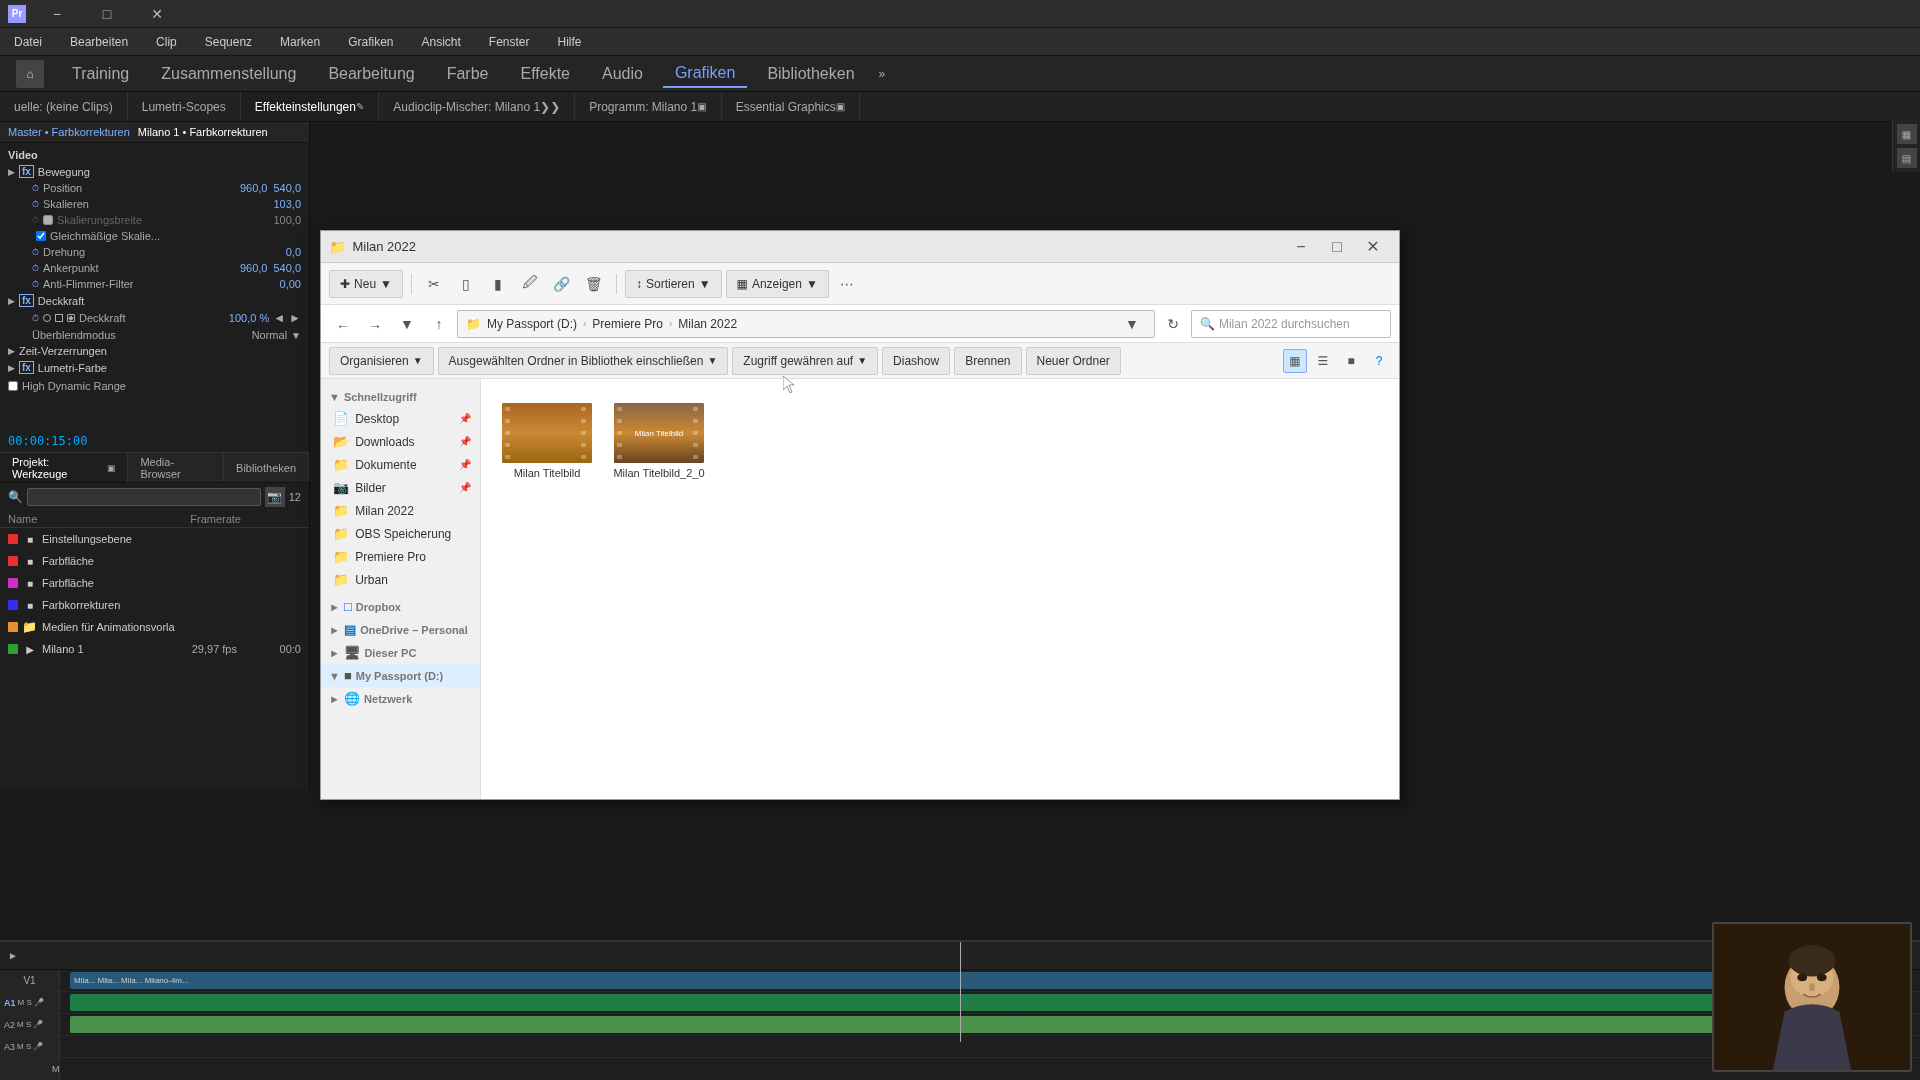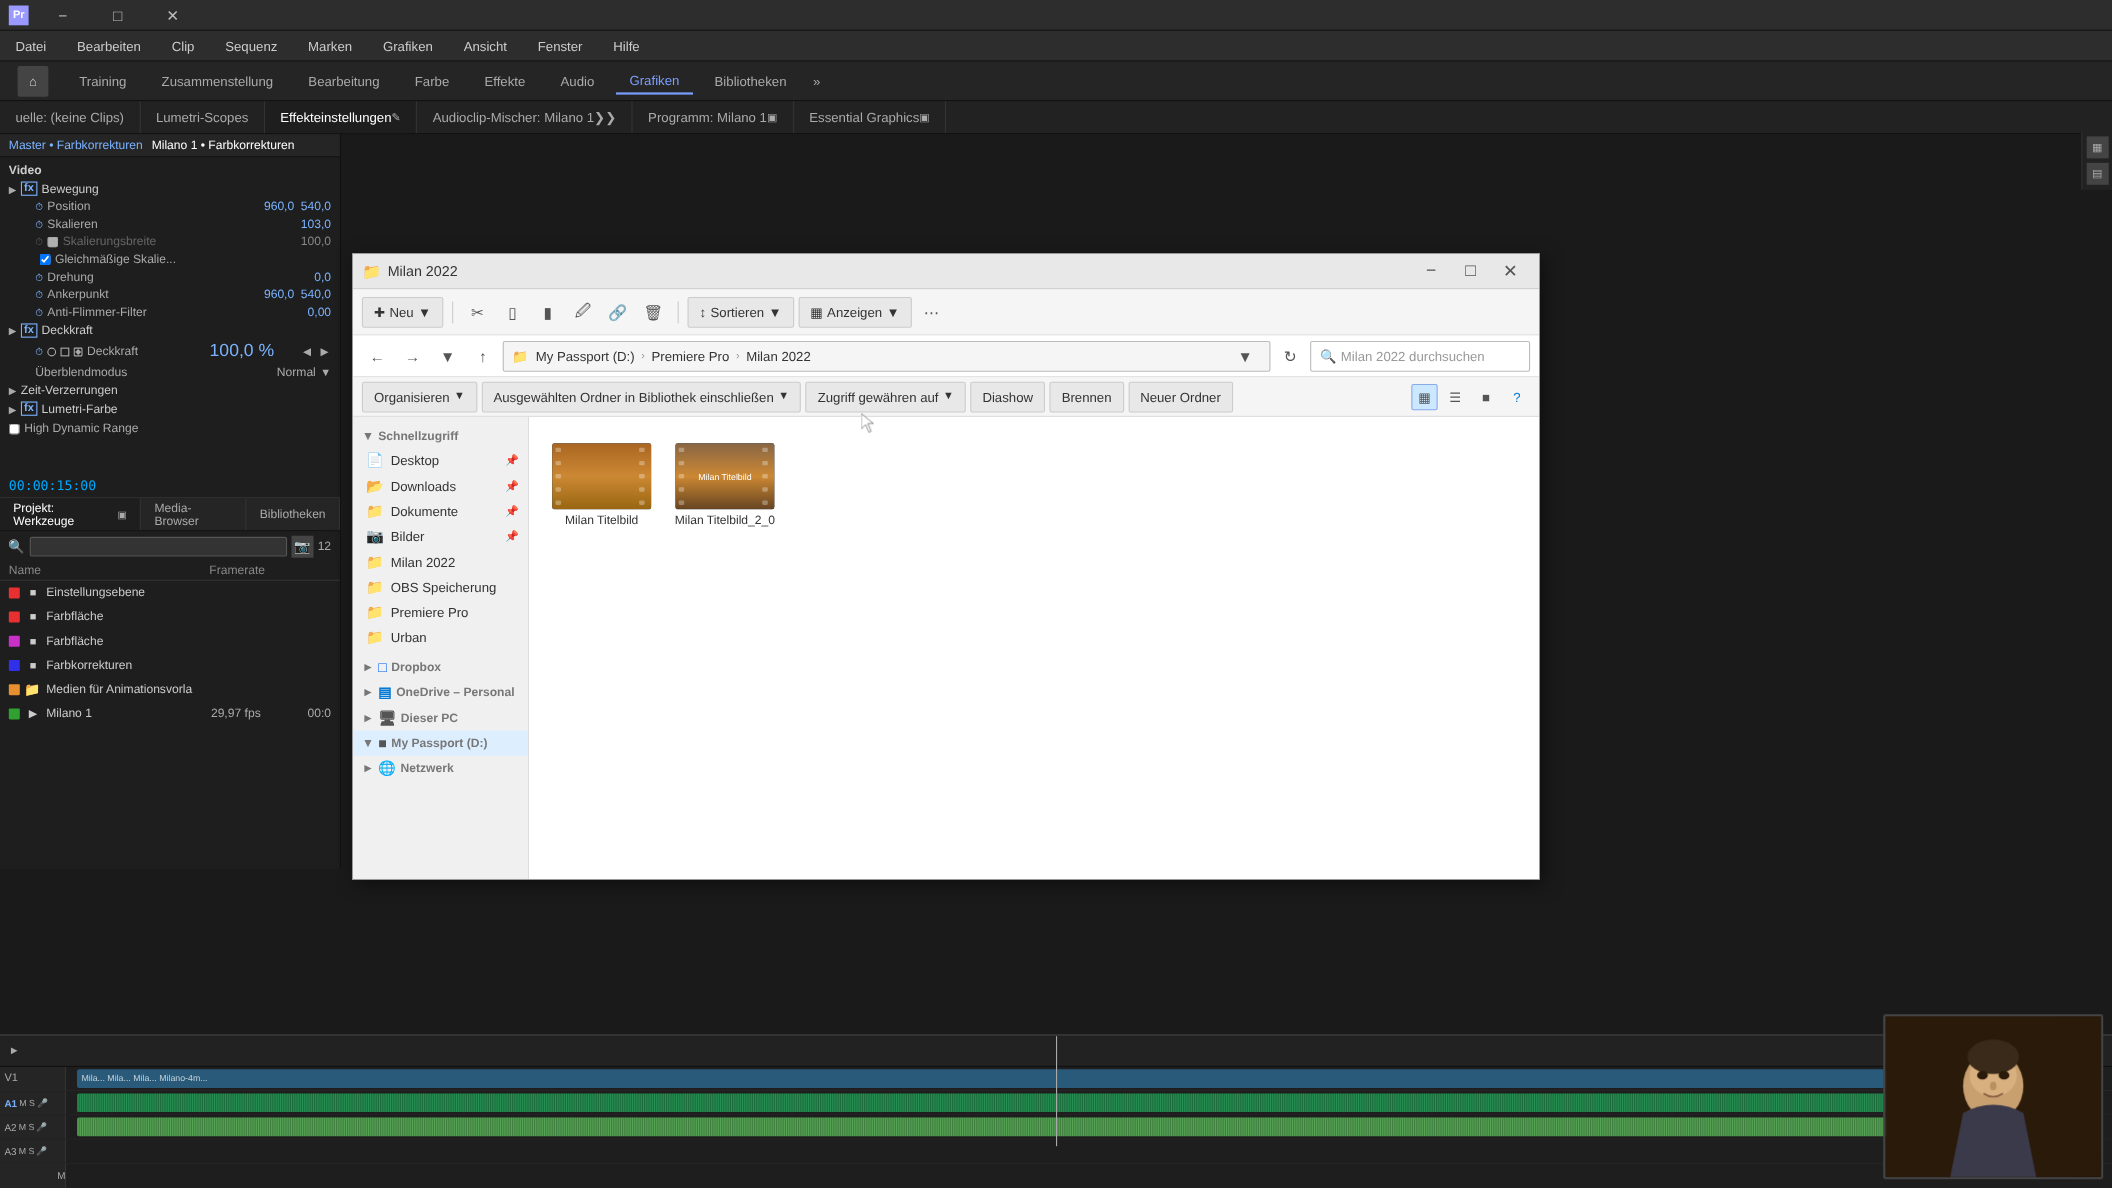--- a/index.html
+++ b/index.html
@@ -12,21 +12,21 @@
     #title-bar .win-controls { display: flex; gap: 4px; }
     #title-bar .win-btn { width: 46px; height: 28px; background: transparent; border: none; color: #bbb; cursor: pointer; font-size: 14px; display: flex; align-items: center; justify-content: center; }
 
     
     #menu-bar { background: #2d2d2d; height: 28px; display: flex; align-items: center; padding: 0 8px; gap: 16px; border-bottom: 1px solid #111; }
     #menu-bar .menu-item { color: #ccc; font-size: 12px; cursor: pointer; padding: 2px 6px; }
 
     
     #nav-tabs { background: #252525; height: 36px; display: flex; align-items: center; padding: 0 16px; gap: 8px; border-bottom: 1px solid #111; }
     #nav-tabs .home-btn { width: 28px; height: 28px; background: #444; border-radius: 2px; display: flex; align-items: center; justify-content: center; cursor: pointer; margin-right: 8px; }
-    #nav-tabs .nav-tab { color: #aaa; font-size: 12px; cursor: pointer; padding: 4px 12px; }
+    #nav-tabs .nav-tab { color: #aaa; font-size: 16px; cursor: pointer; padding: 4px 12px; }
     #nav-tabs .nav-tab.active { color: #7b9fff; border-bottom: 2px solid #7b9fff; }
     #nav-tabs .expand-btn { margin-left: 4px; color: #aaa; cursor: pointer; }
 
     
     #workspace-row { background: #222; height: 30px; display: flex; align-items: center; border-bottom: 1px solid #111; }
     .ws-tab { padding: 0 14px; height: 100%; display: flex; align-items: center; font-size: 12px; color: #aaa; cursor: pointer; border-right: 1px solid #333; }
 
     
     #main { display: flex; height: calc(1080px - 28px - 28px - 36px - 30px); }
 
@@ -214,21 +214,21 @@
         <span style="font-size:9px;color:#aaa;">▶</span>
         <span style="color:#7bb3ff;font-size:10px;font-weight:bold;border:1px solid #7bb3ff;padding:0 2px;">fx</span>
         <span style="font-size:11px;color:#ccc;flex:1;">Deckkraft</span>
       </div>
       <div style="padding:2px 8px 2px 32px;display:flex;align-items:center;gap:4px;">
         <span style="font-size:9px;color:#7bb3ff;">⏱</span>
         <div style="width:8px;height:8px;border-radius:50%;border:1px solid #aaa;display:flex;align-items:center;justify-content:center;"></div>
         <div style="width:8px;height:8px;border:1px solid #aaa;"></div>
         <div style="width:8px;height:8px;border:1px solid #aaa;border-radius:1px;overflow:hidden;display:flex;align-items:center;justify-content:center;font-size:7px;color:#aaa;">◆</div>
         <span style="font-size:11px;color:#aaa;flex:1;">Deckkraft</span>
-        <span style="font-size:16px;color:#7bb3ff;margin-right:20px;">100,0 %</span>
+        <span style="font-size:11px;color:#7bb3ff;margin-right:0;">100,0 %</span>
         <span style="font-size:12px;color:#aaa;">◄</span>
         <span style="font-size:12px;color:#aaa;">►</span>
       </div>
       <div style="padding:2px 8px 2px 32px;display:flex;align-items:center;gap:4px;">
         <span style="font-size:11px;color:#aaa;flex:1;">Überblendmodus</span>
         <span style="font-size:11px;color:#aaa;">Normal</span>
         <span style="font-size:10px;color:#aaa;">▼</span>
       </div>
 
       <div style="padding:2px 8px;display:flex;align-items:center;gap:4px;">
@@ -521,21 +521,21 @@
     <div style="width:100%;height:100%;background:#1a1a1a;"></div>
   </div>
 </div>
 
 <div style="position:fixed;bottom:0;left:0;right:0;height:140px;background:#1a1a1a;border-top:2px solid #333;z-index:10;">
   <div style="height:28px;background:#222;display:flex;align-items:center;padding:0 8px;gap:8px;border-bottom:1px solid #111;">
     <span style="font-size:10px;color:#aaa;">►</span>
   </div>
 
   <div style="height:22px;display:flex;align-items:center;border-bottom:1px solid #2a2a2a;">
-    <div style="width:60px;background:#252525;height:100%;display:flex;align-items:center;padding:0 4px;gap:2px;border-right:1px solid #333;">
+    <div style="width:60px;background:#252525;height:100%;display:flex;align-items:center;padding:0 4px;gap:2px;border-right:1px solid #333;justify-content:center;">
       <span style="font-size:10px;color:#aaa;">V1</span>
     </div>
     <div style="flex:1;height:100%;background:#1e1e1e;position:relative;overflow:hidden;">
       <div style="position:absolute;top:2px;bottom:2px;left:10px;right:20px;background:#2a5a7a;border-radius:2px;display:flex;align-items:center;gap:4px;padding:0 4px;overflow:hidden;">
         <span style="font-size:8px;color:rgba(255,255,255,0.7);">Mila... Mila... Mila... Milano-4m...</span>
       </div>
     </div>
   </div>
 
   <div style="height:22px;display:flex;align-items:center;border-bottom:1px solid #2a2a2a;">

